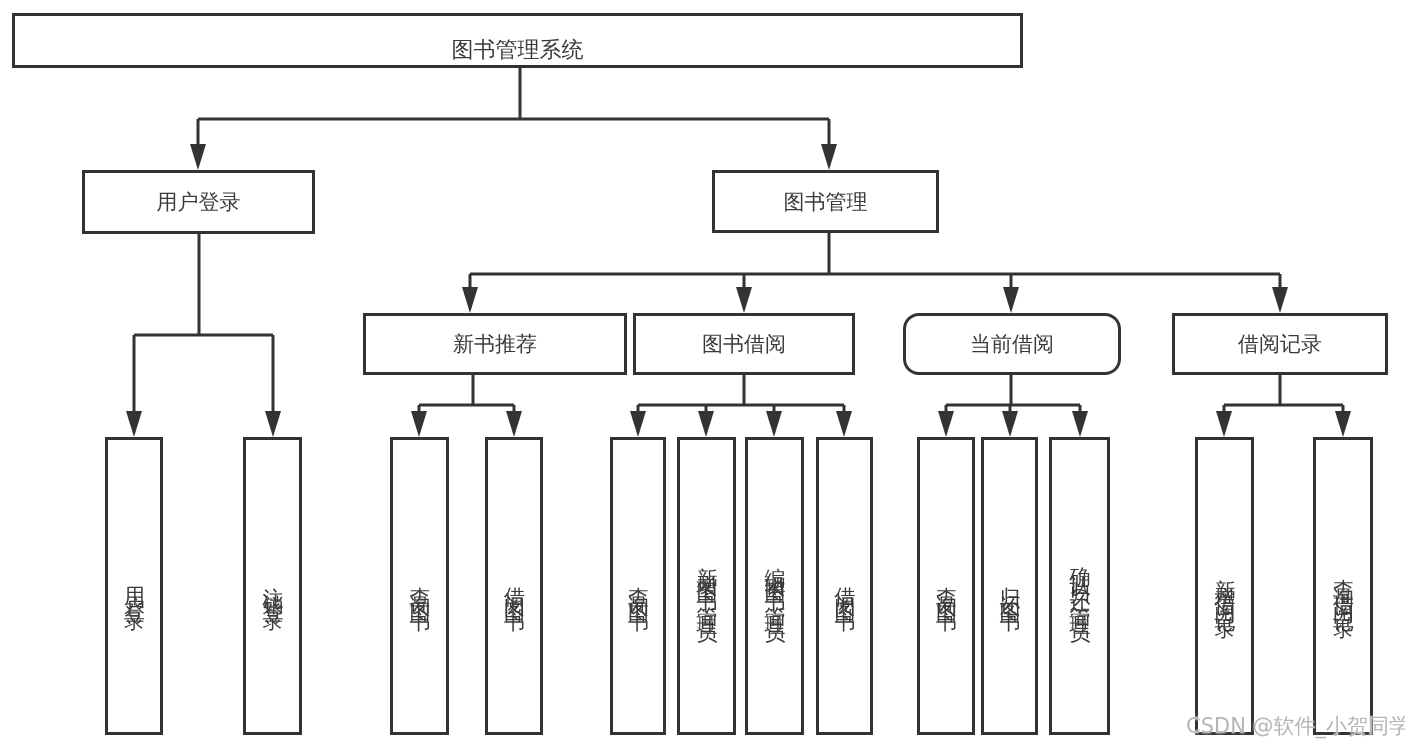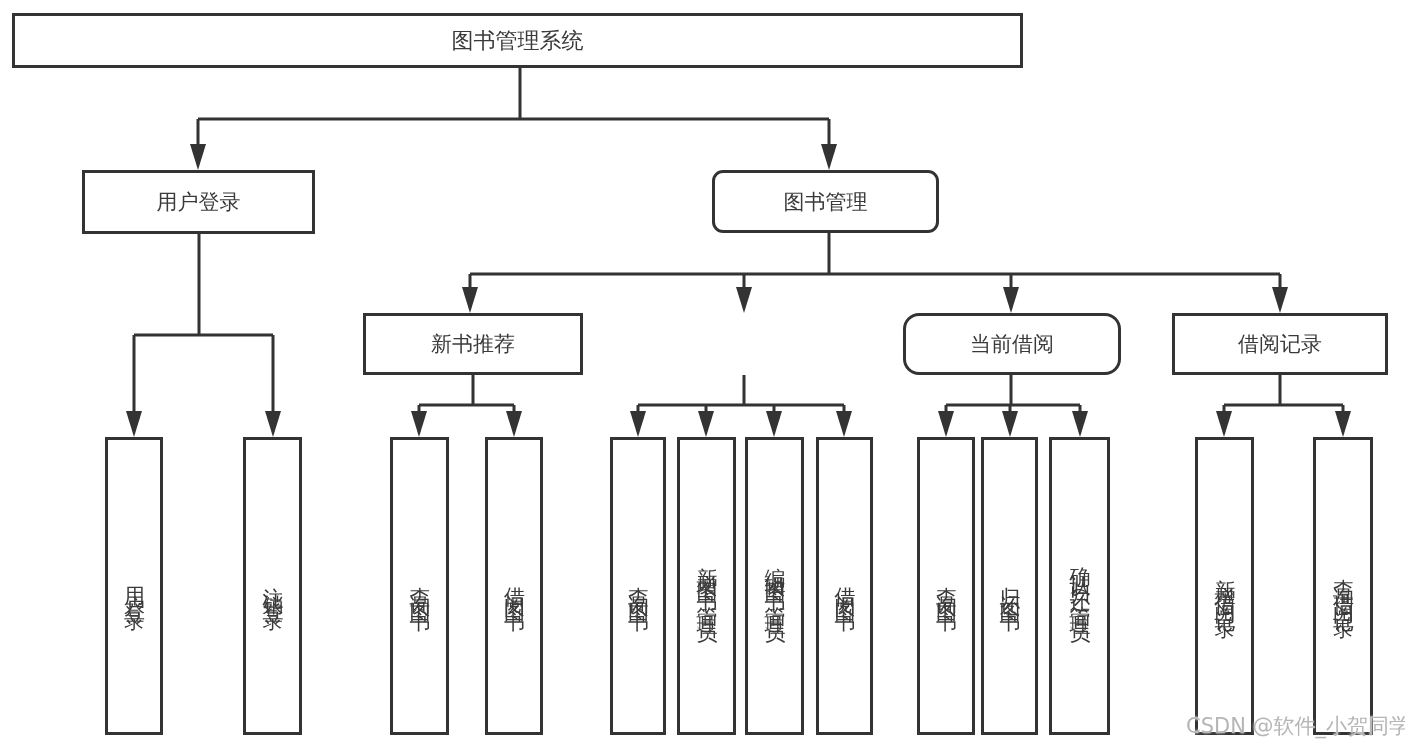--- a/index.html
+++ b/index.html
@@ -88,33 +88,36 @@
     <path d="M1011,375 V405 M946,405 H1080 M946,405 V414 M1010,405 V414 M1080,405 V414"></path>
     <polygon points="938,411 954,411 946,437"></polygon>
     <polygon points="1002,411 1018,411 1010,437"></polygon>
     <polygon points="1072,411 1088,411 1080,437"></polygon>
 
     <path d="M1280,375 V405 M1224,405 H1343 M1224,405 V414 M1343,405 V414"></path>
     <polygon points="1216,411 1232,411 1224,437"></polygon>
     <polygon points="1335,411 1351,411 1343,437"></polygon>
   </svg>
 
-  <div class="node h-node root-node" style="left:12px;top:13px;width:1011px;height:55px;">
+  <div class="node h-node root-node" style="left:12px;top:13px;width:1011px;height:55px;align-items:flex-end;">
     <span class="lbl">图书管理系统</span>
   </div>
 
   <div class="node h-node" style="left:82px;top:170px;width:233px;height:64px;">
     <span class="lbl">用户登录</span>
   </div>
-  <div class="node h-node" style="left:712px;top:170px;width:227px;height:63px;border-radius:11px;">
+  <div class="node h-node" style="left:712px;top:170px;width:227px;height:63px;">
     <span class="lbl">图书管理</span>
   </div>
 
-  <div class="node h-node" style="left:363px;top:313px;width:220px;height:62px;text-align:center;">
+  <div class="node h-node" style="left:363px;top:313px;width:264px;height:62px;text-align:center;">
     <span class="lbl">新书推荐</span>
+  </div>
+  <div class="node h-node" style="left:633px;top:313px;width:222px;height:62px;">
+    <span class="lbl">图书借阅</span>
   </div>
   <div class="node h-node" style="left:903px;top:313px;width:218px;height:62px;border-radius:16px;">
     <span class="lbl">当前借阅</span>
   </div>
   <div class="node h-node" style="left:1172px;top:313px;width:216px;height:62px;">
     <span class="lbl">借阅记录</span>
   </div>
 
   <div class="node v-node" style="left:105px;top:437px;width:58px;height:298px;">
     <span class="lbl">用户登录</span>

